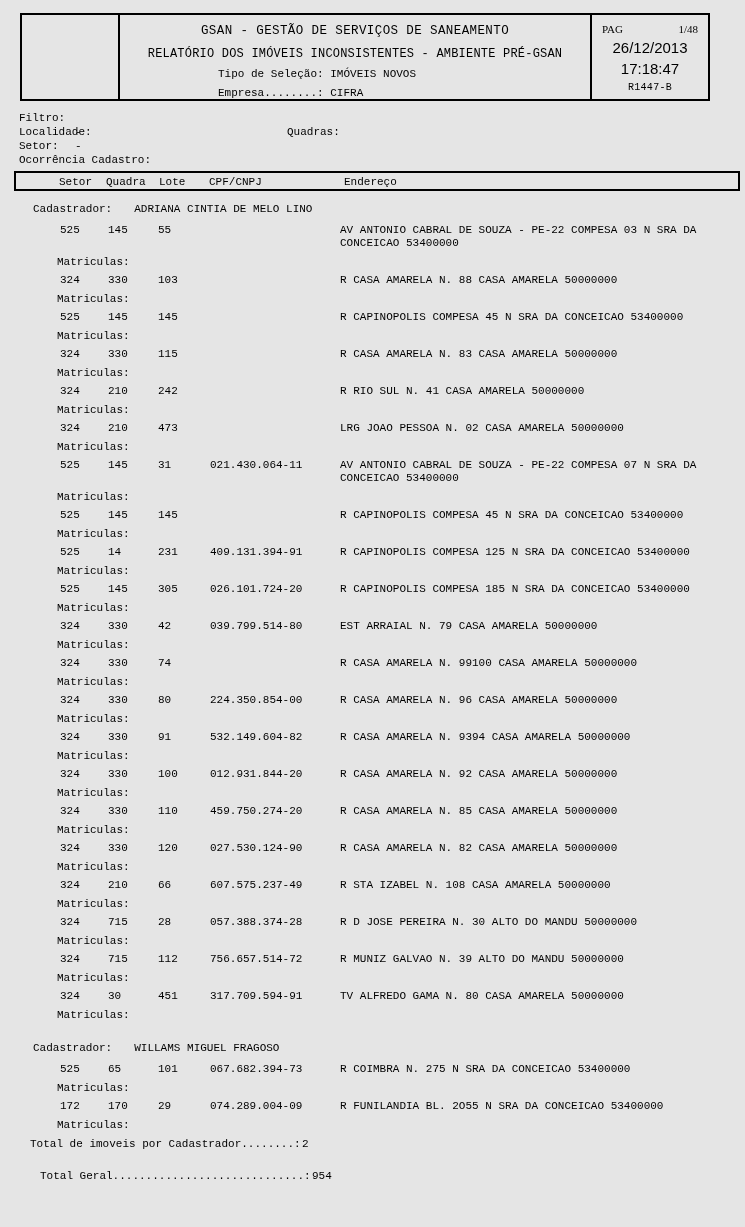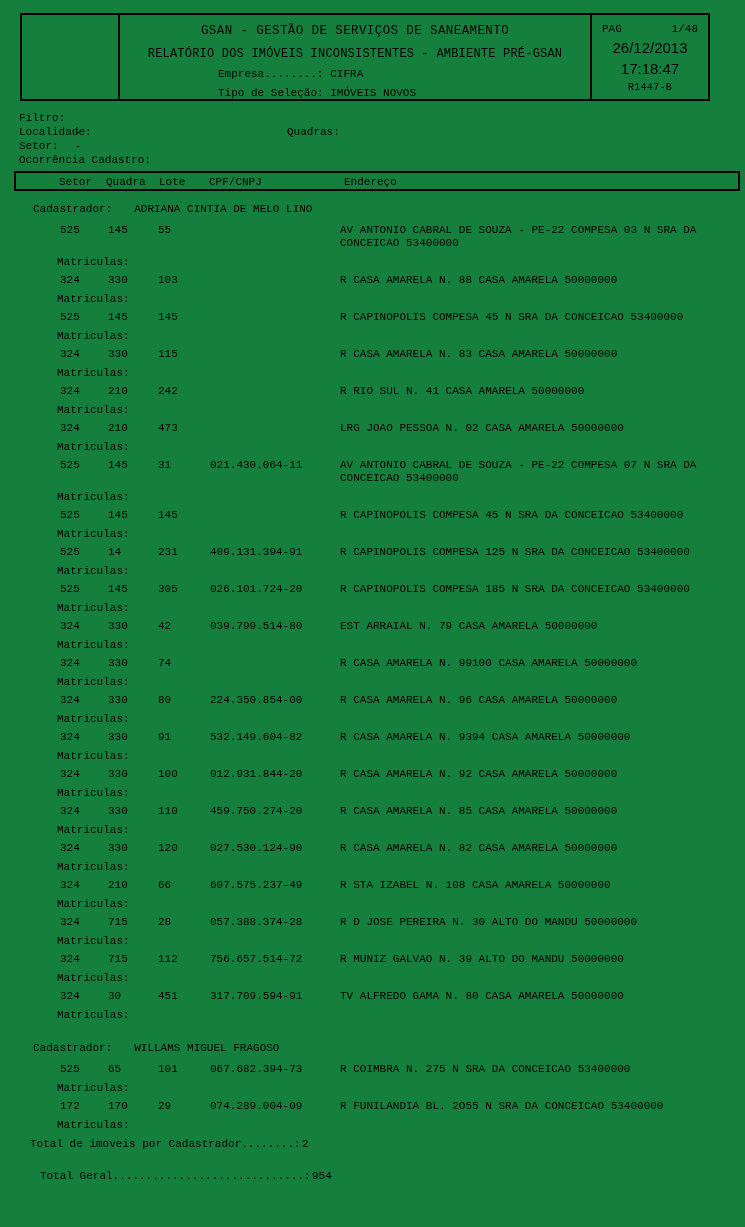--- a/index.html
+++ b/index.html
@@ -1,33 +1,33 @@
 <!DOCTYPE html>
 <html><head>
 <meta charset="utf-8">
 <style>
   * { margin:0; padding:0; box-sizing:border-box; }
   html,body { background:#fff; }
   .page {
-    position:relative; width:745px; height:1227px; background:#15803d;
+    position:relative; width:745px; height:1227px; background:#e5e5e5;
     font-family:"Liberation Mono","DejaVu Sans Mono",monospace;
     font-size:11px; color:#000; overflow:hidden;
   }
   
   .header-box {
     margin-left:20px; margin-top:13px; width:690px; height:88px;
     border:2px solid #000; display:flex;
   }
   .hb-left  { width:98px; border-right:2px solid #000; }
   .hb-mid   { flex:1; padding-top:9px; }
   .hb-right { width:118px; border-left:2px solid #000; padding:8px 6px 0 6px; }
   .title    { text-align:center; font-size:12.5px; letter-spacing:0.4px; white-space:nowrap; }
   .subtitle { text-align:center; font-size:12px; letter-spacing:0.2px; margin-top:9px; white-space:nowrap; }
   .hline    { padding-left:98px; margin-top:7px; white-space:nowrap; }
-  .pag-row  { display:flex; justify-content:space-between; padding:0 4px; }
+  .pag-row  { display:flex; justify-content:space-between; padding:0 4px;font-family:Liberation Serif, serif; }
   .meta-sans{ font-family:"Liberation Sans","DejaVu Sans",sans-serif; font-size:15px; text-align:center; margin-top:4px; }
   .meta-code{ text-align:center; font-size:10px; margin-top:5px; letter-spacing:0.3px; }
   
   .filter { margin-left:19px; margin-top:10px; }
   .filter-line { position:relative; height:14px; line-height:14px; white-space:nowrap; }
   .f-dash    { position:absolute; left:56px; }
   .f-quadras { position:absolute; left:268px; }
   
   .col-strip {
     position:relative; margin-left:14px; margin-top:4px; width:726px; height:20px;
@@ -59,22 +59,22 @@
 </head>
 <body>
 
 <div class="page">
 
   <div class="header-box">
     <div class="hb-left"></div>
     <div class="hb-mid">
       <div class="title">GSAN - GESTÃO DE SERVIÇOS DE SANEAMENTO</div>
       <div class="subtitle">RELATÓRIO DOS IMÓVEIS INCONSISTENTES - AMBIENTE PRÉ-GSAN</div>
+      <div class="hline"><span>Tipo de Seleção:</span> <span>IMÓVEIS NOVOS</span></div>
       <div class="hline"><span>Empresa........:</span> <span>CIFRA</span></div>
-      <div class="hline"><span>Tipo de Seleção:</span> <span>IMÓVEIS NOVOS</span></div>
     </div>
     <div class="hb-right">
       <div class="pag-row">
           <span>PAG</span>
           <span>1/48</span>
         </div>
       <div class="meta-sans">26/12/2013</div>
       <div class="meta-sans">17:18:47</div>
       <div class="meta-code">R1447-B</div>
     </div>

